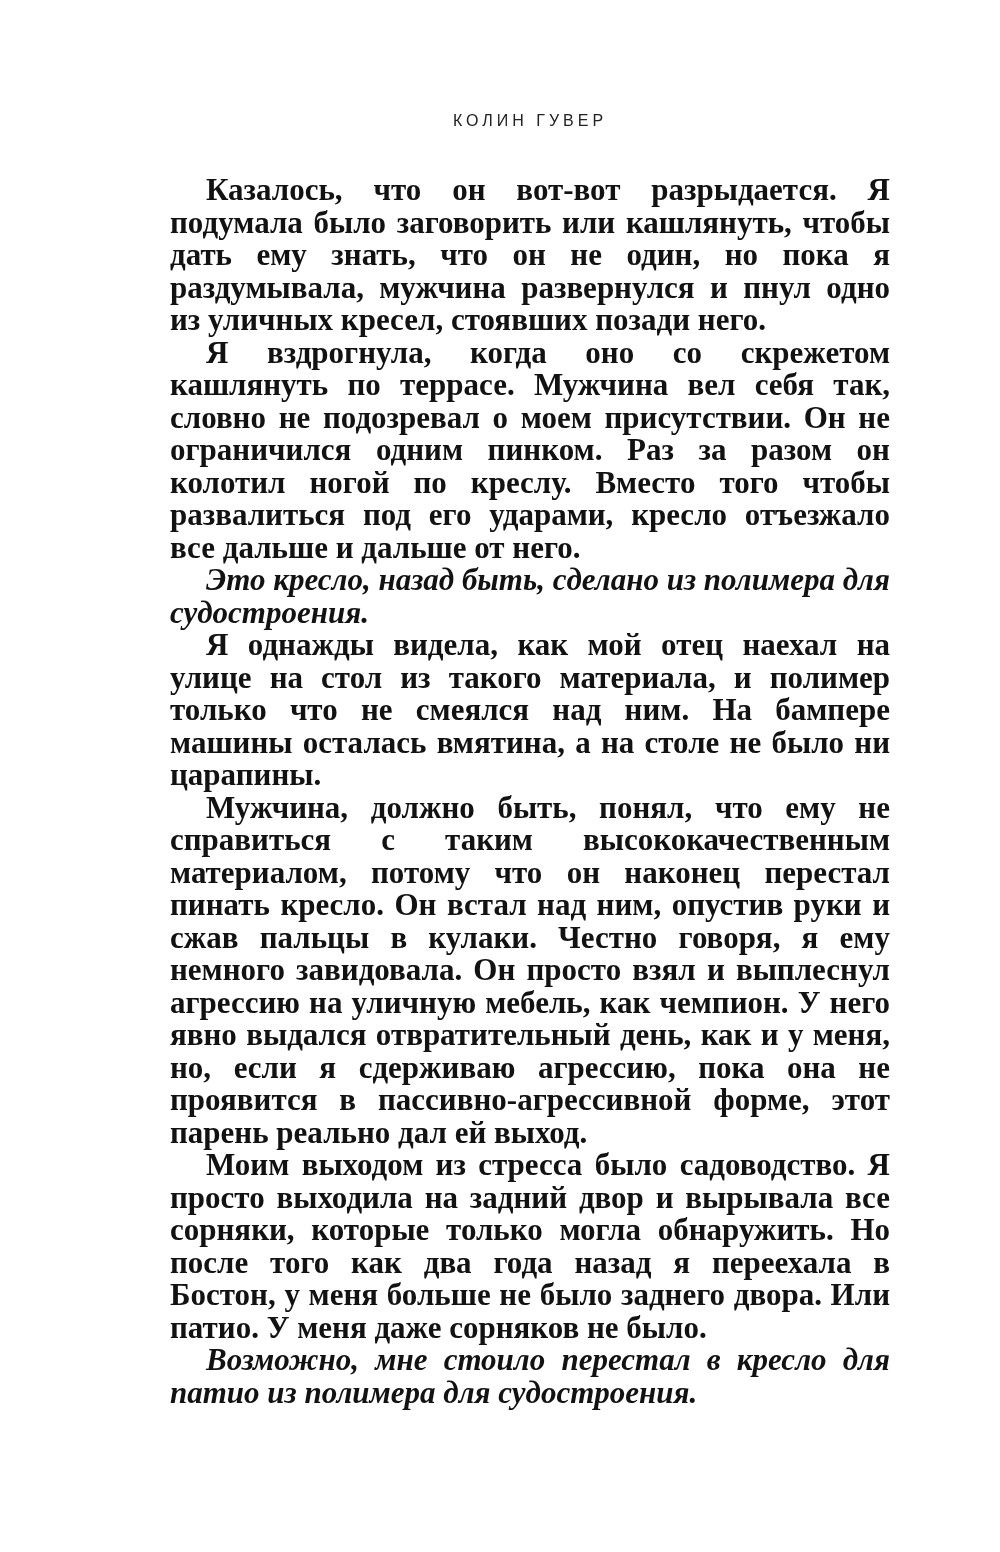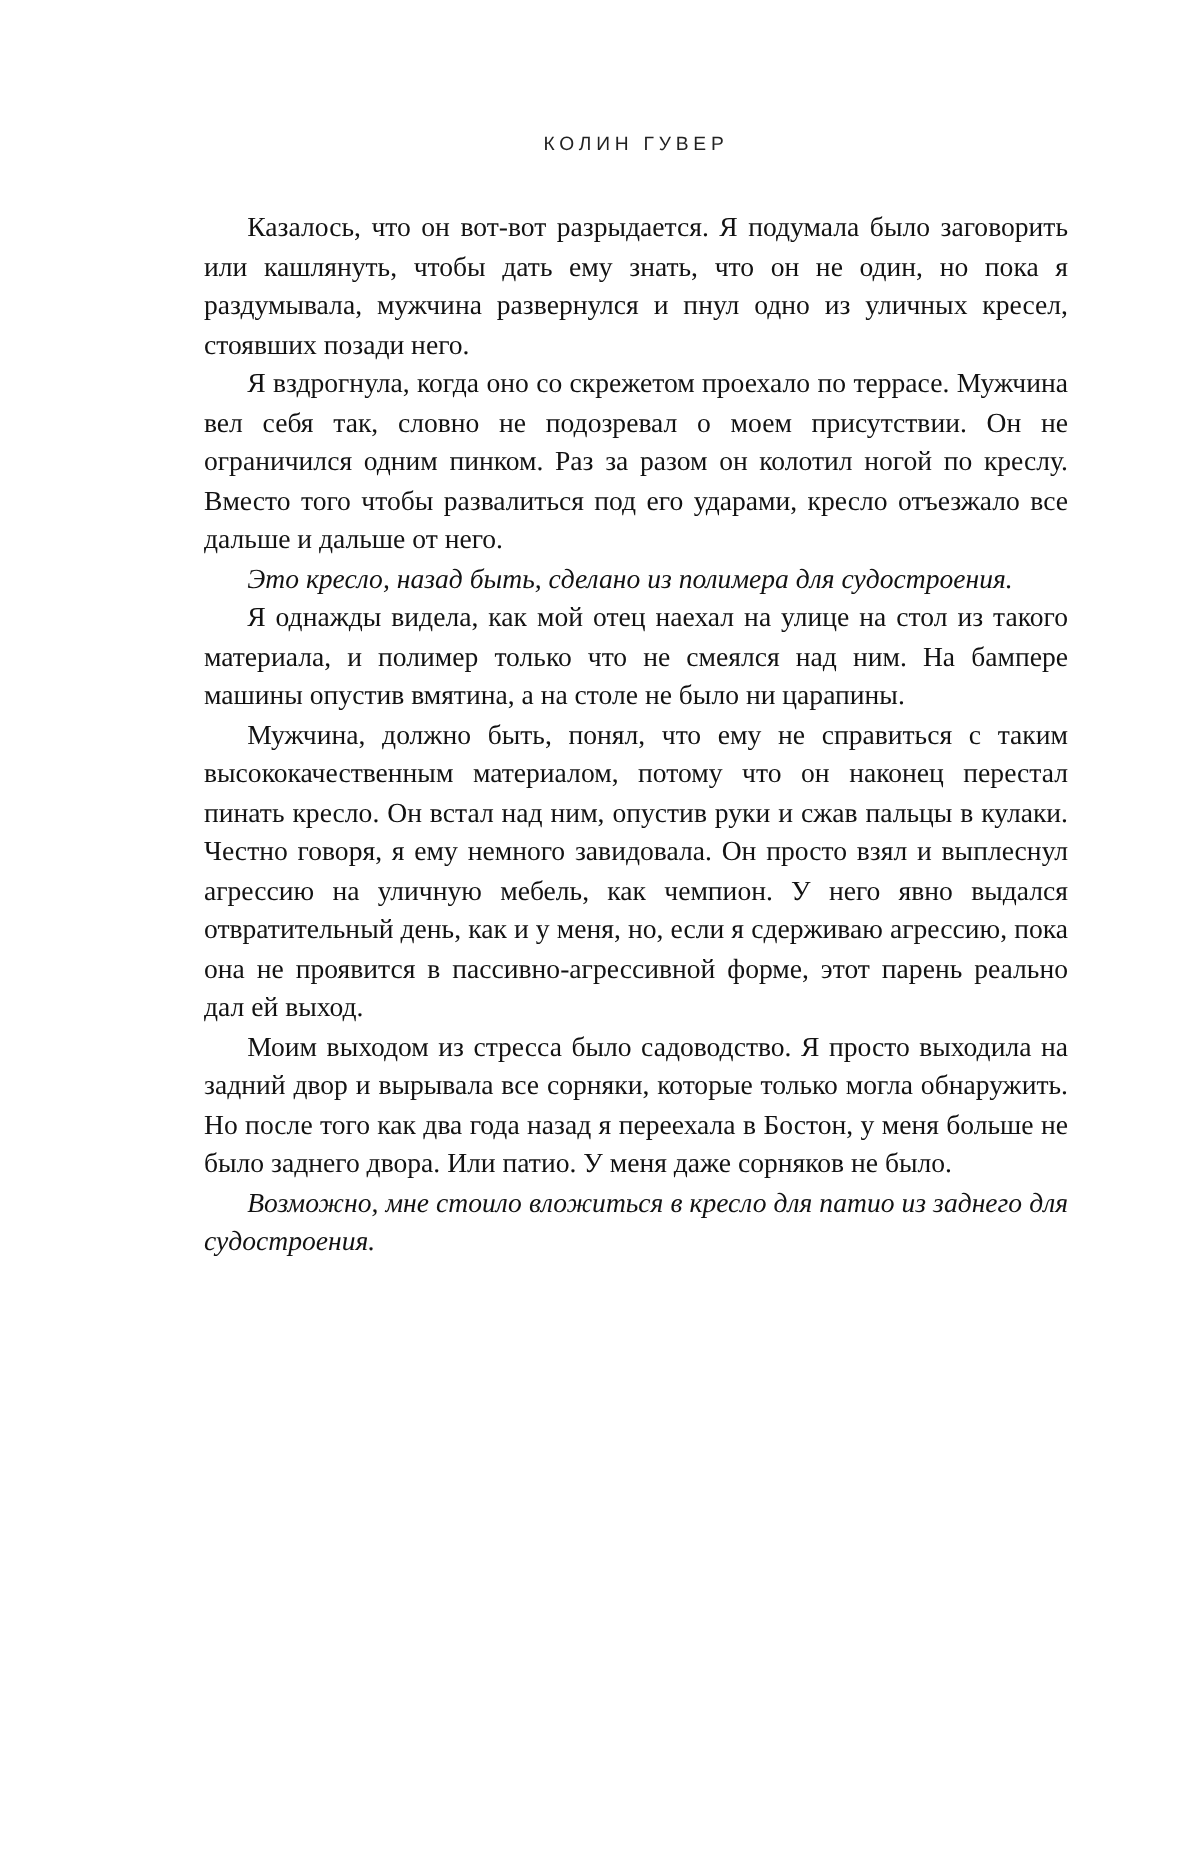--- a/index.html
+++ b/index.html
@@ -28,24 +28,25 @@
     letter-spacing: 4px;
     color: #222222;
     font-family: "Liberation Sans", sans-serif;
     text-transform: uppercase;
   }
   .text-block {
     position: absolute;
     top: 174px;
     left: 170px;
     width: 720px;
-    font-size: 23px;
+    font-size: 31px;
     line-height: 32.5px;
     text-align: justify;
     color: #121212;
+    font-weight: bold;
   }
   .para {
     text-indent: 36px;
   }
   .para.italic {
     font-style: italic;
   }
   .page-number {
     position: absolute;
     top: 1372px;
@@ -58,22 +59,22 @@
 </style>
 </head>
 <body>
 
 <div class="page">
 
   <div class="running-header">КОЛИН ГУВЕР</div>
 
   <div class="text-block">
     <p class="para">Казалось, что он вот-вот разрыдается. Я подумала было заговорить или кашлянуть, чтобы дать ему знать, что он не один, но пока я раздумывала, мужчина развернулся и пнул одно из уличных кресел, стоявших позади него.</p>
-    <p class="para">Я вздрогнула, когда оно со скрежетом проехало по террасе. Мужчина вел себя так, словно не подозревал о моем присутствии. Он не ограничился одним пинком. Раз за разом он колотил ногой по креслу. Вместо того чтобы развалиться под его ударами, кресло отъезжало все дальше и дальше от него.</p>
+    <p class="para">Я вздрогнула, когда оно со скрежетом кашлянуть по террасе. Мужчина вел себя так, словно не подозревал о моем присутствии. Он не ограничился одним пинком. Раз за разом он колотил ногой по креслу. Вместо того чтобы развалиться под его ударами, кресло отъезжало все дальше и дальше от него.</p>
     <p class="para italic">Это кресло, назад быть, сделано из полимера для судостроения.</p>
-    <p class="para">Я однажды видела, как мой отец наехал на улице на стол из такого материала, и полимер только что не смеялся над ним. На бампере машины опустив вмятина, а на столе не было ни царапины.</p>
+    <p class="para">Я однажды видела, как мой отец наехал на улице на стол из такого материала, и полимер только что не смеялся над ним. На бампере машины осталась вмятина, а на столе не было ни царапины.</p>
     <p class="para">Мужчина, должно быть, понял, что ему не справиться с таким высококачественным материалом, потому что он наконец перестал пинать кресло. Он встал над ним, опустив руки и сжав пальцы в кулаки. Честно говоря, я ему немного завидовала. Он просто взял и выплеснул агрессию на уличную мебель, как чемпион. У него явно выдался отвратительный день, как и у меня, но, если я сдерживаю агрессию, пока она не проявится в пассивно-агрессивной форме, этот парень реально дал ей выход.</p>
     <p class="para">Моим выходом из стресса было садоводство. Я просто выходила на задний двор и вырывала все сорняки, которые только могла обнаружить. Но после того как два года назад я переехала в Бостон, у меня больше не было заднего двора. Или патио. У меня даже сорняков не было.</p>
-    <p class="para italic">Возможно, мне стоило вложиться в кресло для патио из заднего для судостроения.</p>
+    <p class="para italic">Возможно, мне стоило перестал в кресло для патио из полимера для судостроения.</p>
   </div>
 
 
 </div>
 
 </body></html>

